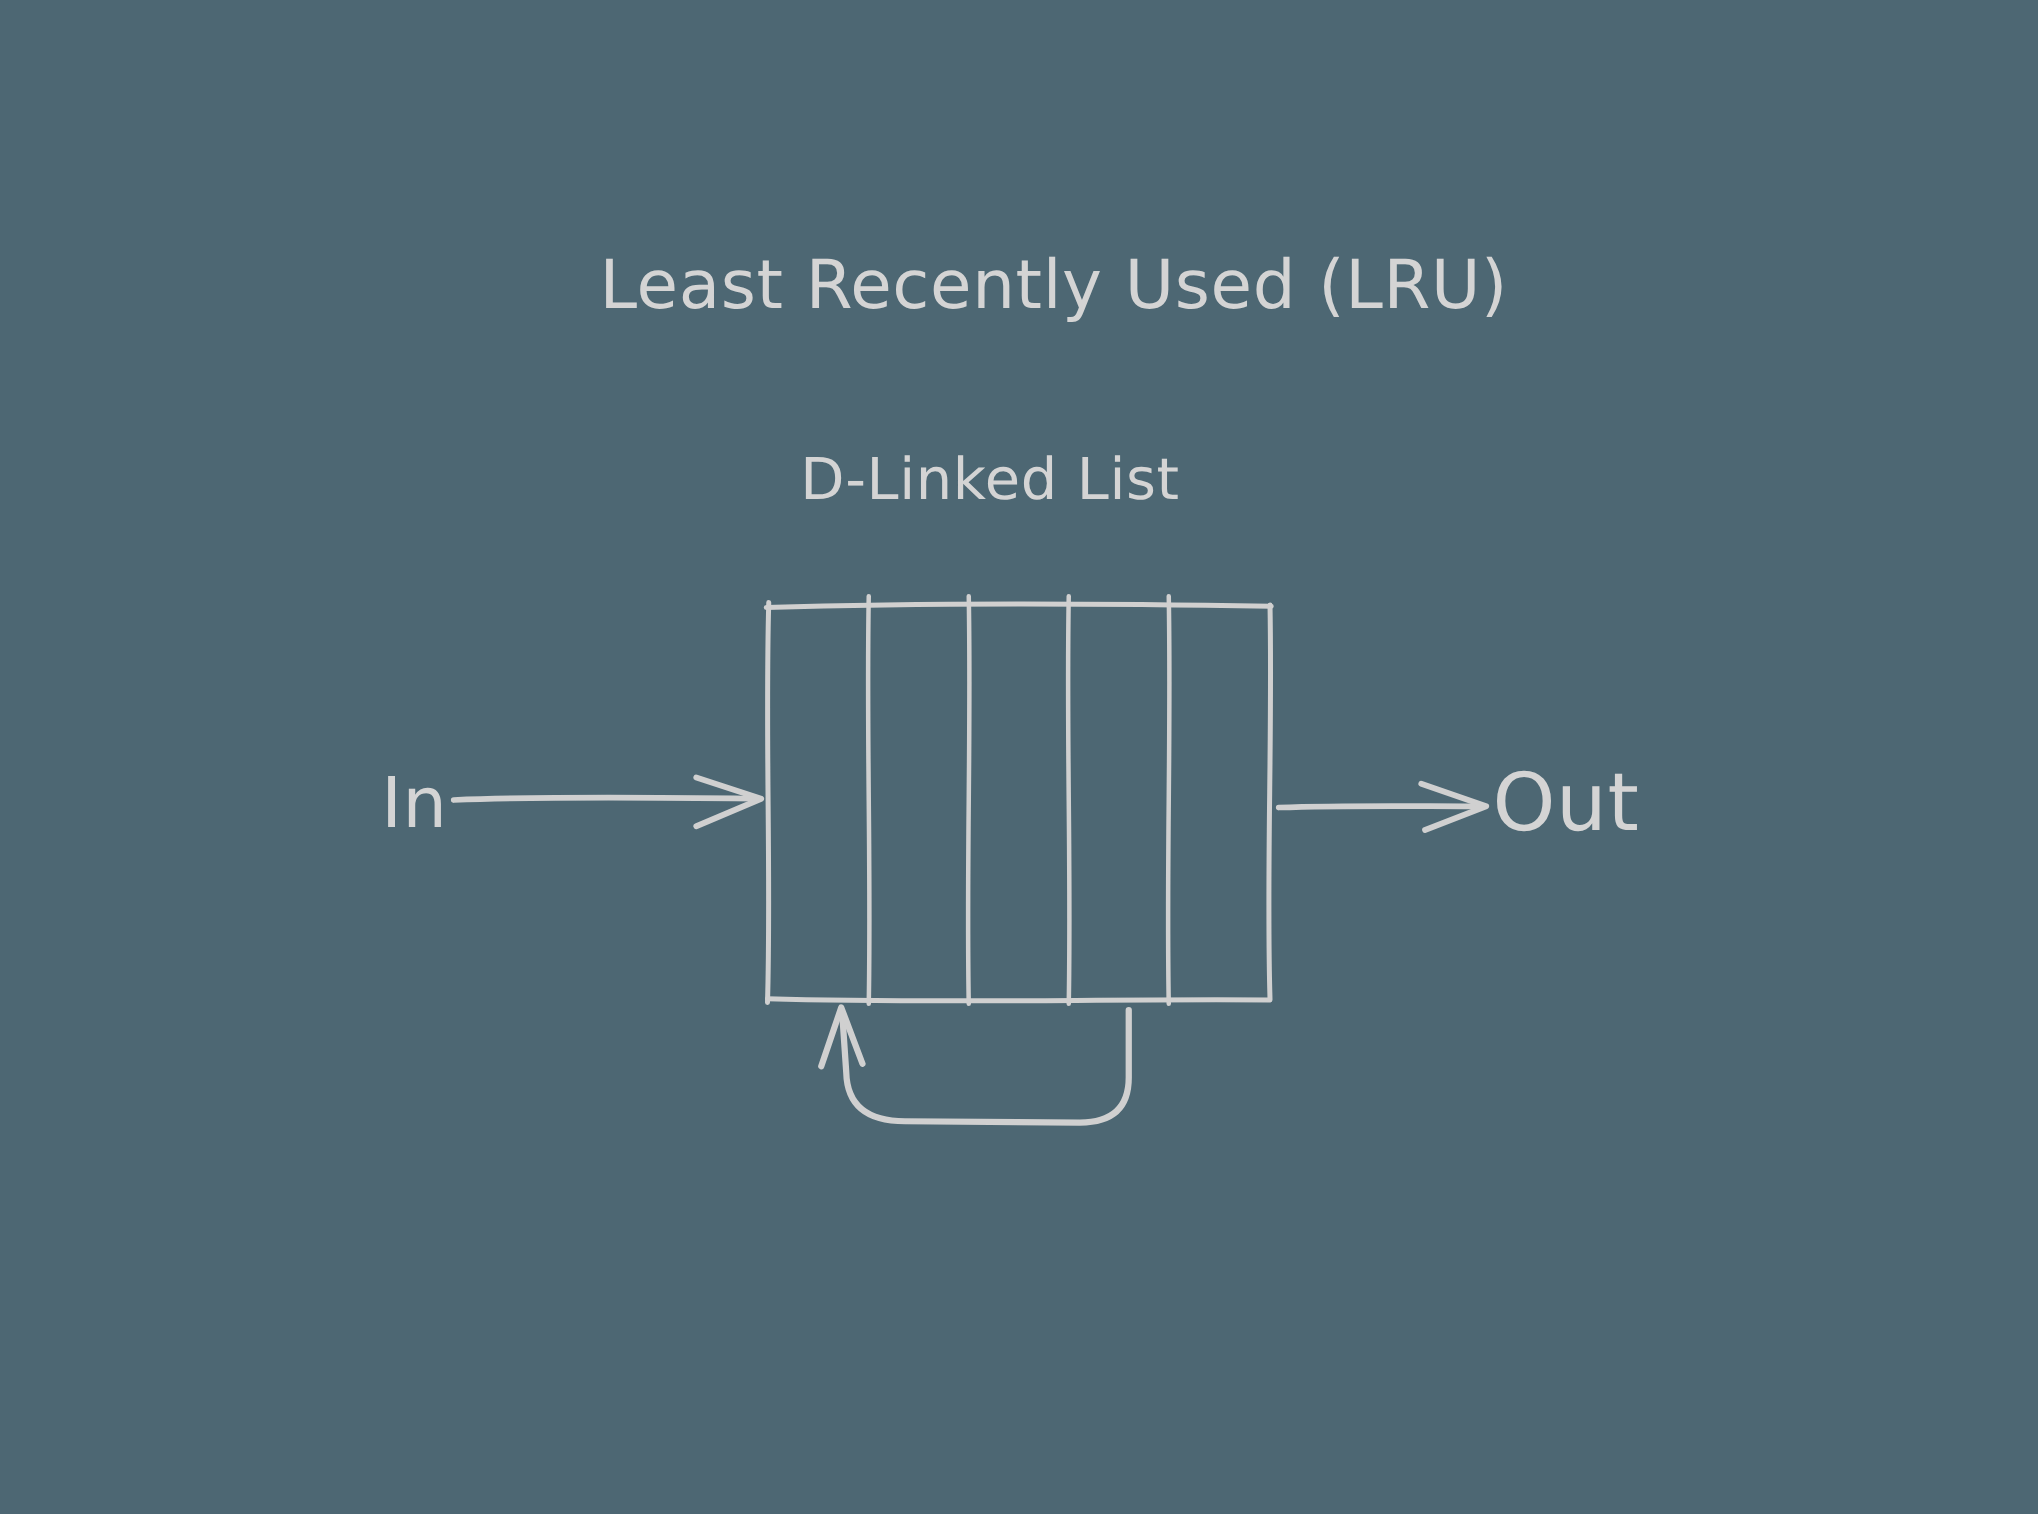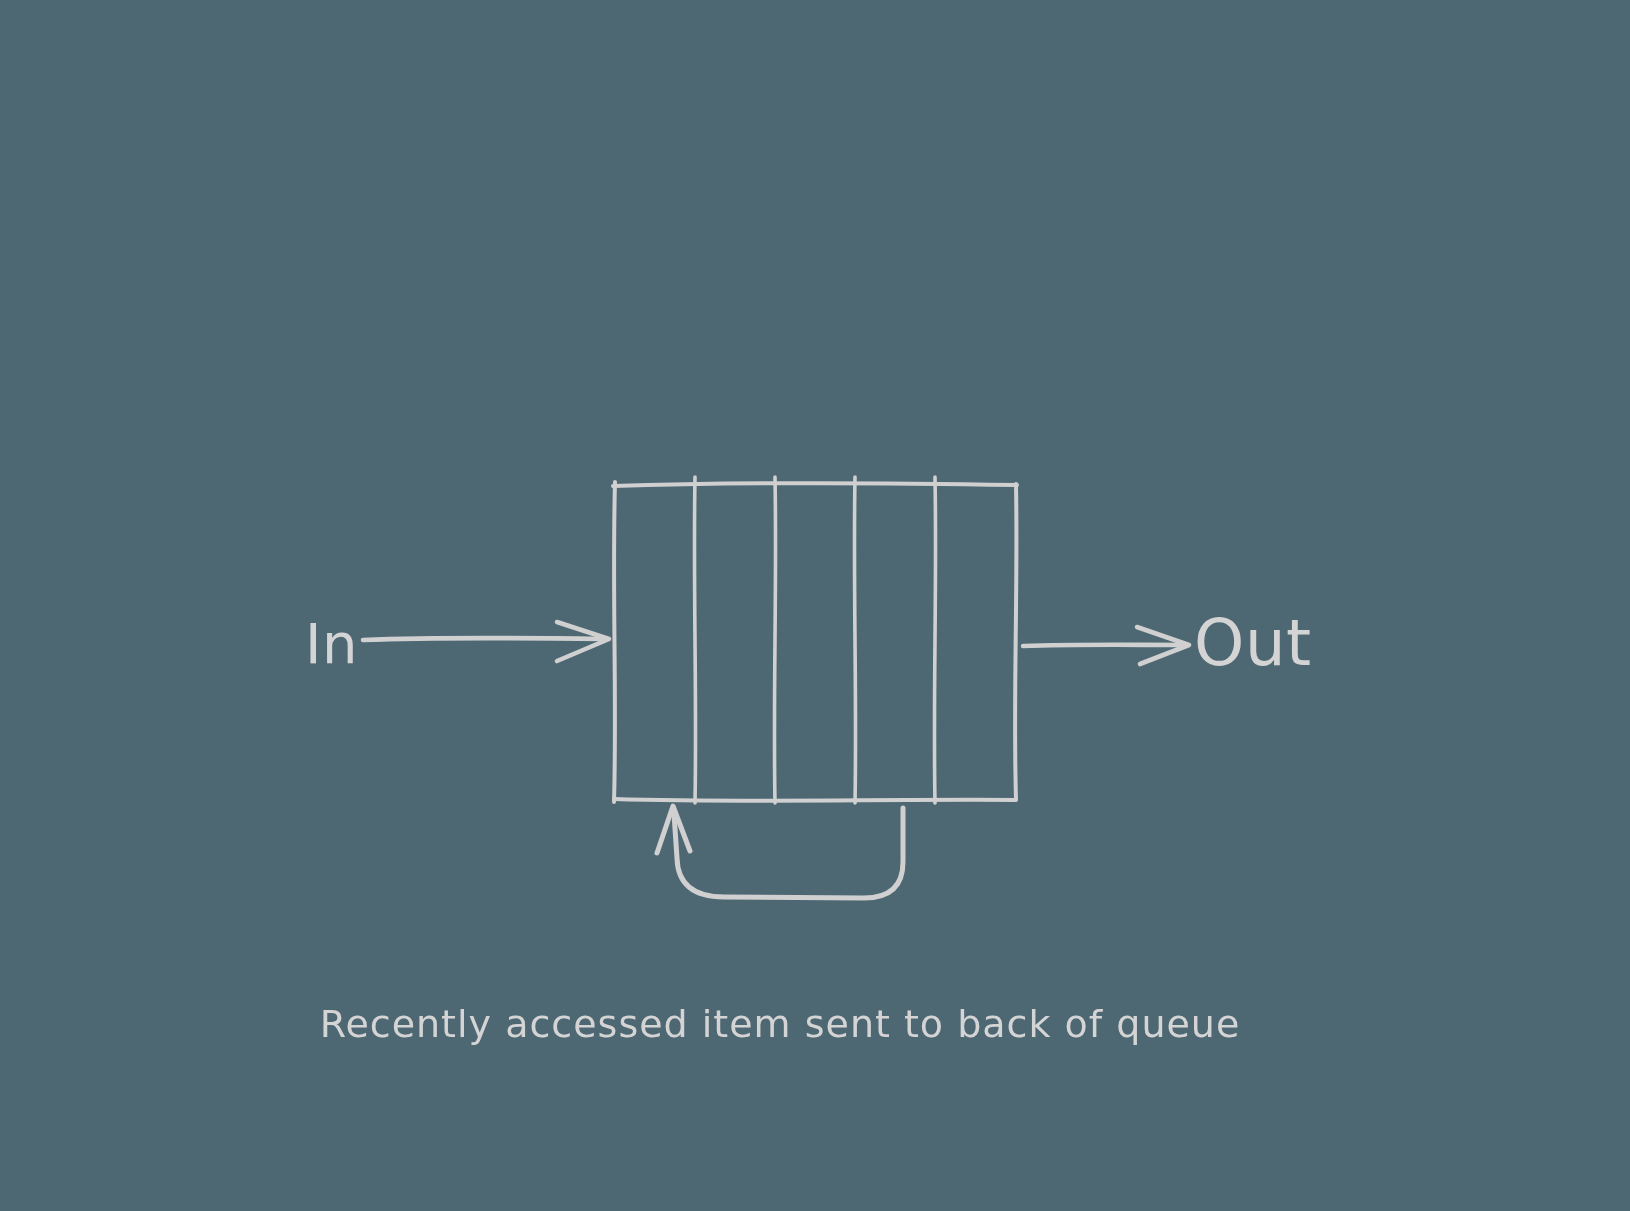--- a/index.html
+++ b/index.html
@@ -67,27 +67,28 @@
     width: 1630px;
     height: 1211px;
     display: block;
   }
 </style>
 </head>
 <body style="background: rgb(77, 103, 115);">
 
 <div class="canvas" style="color: rgb(208, 208, 208);">
 
+  <div class="txt title" style="color: rgb(212, 212, 212);">Least Recently Used (LRU)</div>
 
+  <div class="txt sublabel" style="color: rgb(212, 212, 212);">D-Linked List</div>
 
   <div class="txt in-label" style="color: rgb(212, 212, 212);">In</div>
 
   <div class="txt out-label" style="color: rgb(212, 212, 212);">Out</div>
 
-  <div class="txt caption" style="color: rgb(212, 212, 212);">Recently accessed item sent to back of queue</div>
 
   <svg class="drawing" viewBox="0 0 1630 1211" fill="none" stroke="currentColor" stroke-linecap="round" stroke-linejoin="round">
 
     <g stroke-width="4">
       <path d="M613 486 C 740 482, 900 483, 1017 485"></path>
       <path d="M1016 484 C 1018 590, 1013 700, 1016 799"></path>
       <path d="M614 799 C 750 803, 880 799, 1016 800"></path>
       <path d="M615 482 C 612 590, 617 700, 614 802"></path>
     </g>
 

